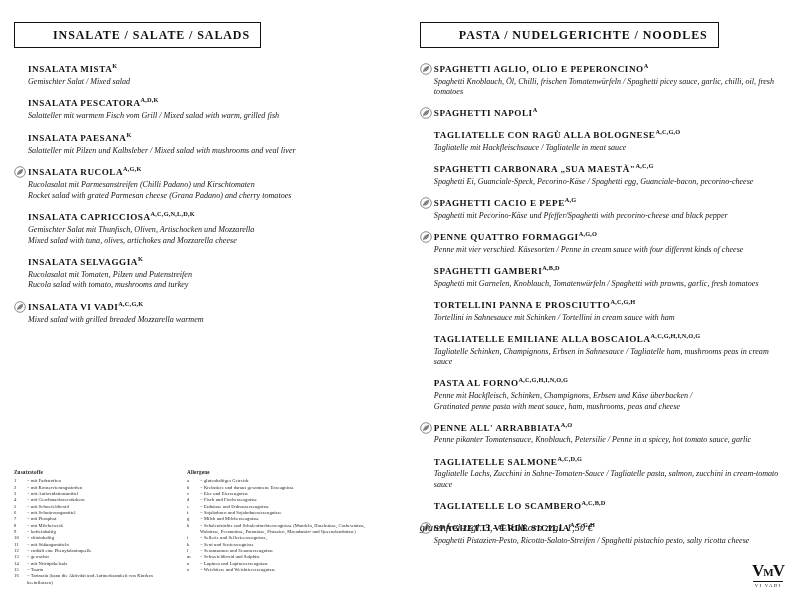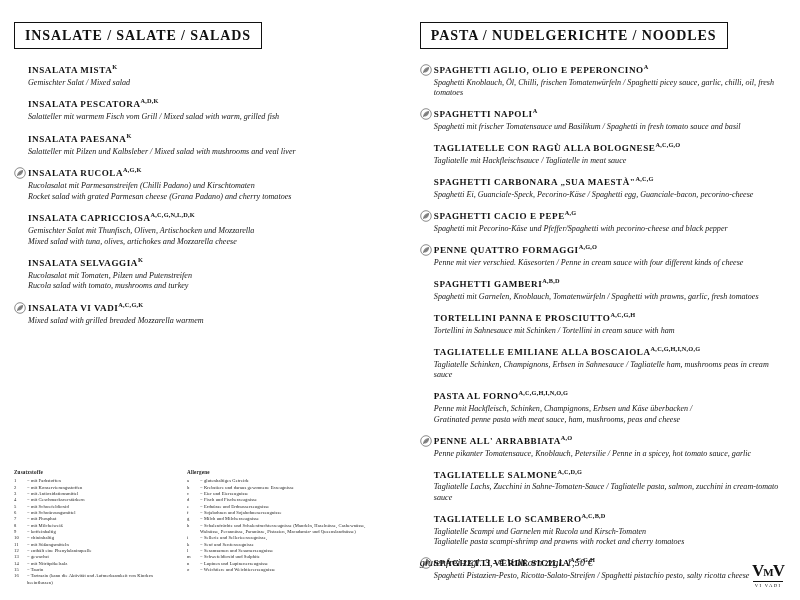--- a/index.html
+++ b/index.html
@@ -30,23 +30,24 @@
 
   .section-head {
     border: 1.2px solid #111;
     display: inline-block;
     padding: 5px 10px 4px 10px;
     margin-bottom: 14px;
   }
   .section-head .title {
     font-family: "Liberation Serif", serif;
     font-weight: bold;
-    font-size: 14px;
+    font-size: 12px;
     letter-spacing: 0.9px;
     white-space: nowrap;
+    margin-left: 28px;
   }
 
   .dish {
     display: flex;
     margin-bottom: 9px;
     align-items: flex-start;
   }
   .dish .mark {
     width: 14px;
     min-width: 14px;
@@ -272,23 +273,20 @@
         <div class="dish">
           <div class="mark">
             <svg width="12" height="12" viewBox="0 0 12 12">
               <circle cx="6" cy="6" r="5.3" fill="none" stroke="#6d6d6d" stroke-width="0.8"></circle>
               <path d="M3.1 8.6 C3.4 4.8 6.2 3.1 9.1 3.0 C9.2 6.2 7.2 8.7 3.8 8.6 Z" fill="#8a8a8a"></path>
               <path d="M3.0 9.0 C4.4 7.4 6.4 5.4 8.6 4.2" stroke="#5d5d5d" stroke-width="0.55" fill="none"></path>
             </svg>
           </div>
           <div class="body">
             <div class="name"><span>SPAGHETTI NAPOLI</span><span class="sup">a</span></div>
-            <div class="desc">
-                <span class="line">Spaghetti mit frischer Tomatensauce und Basilikum / Spaghetti in fresh tomato sauce and basil</span>
-              </div>
           </div>
         </div>
 
         <div class="dish">
           <div class="mark"></div>
           <div class="body">
             <div class="name"><span>TAGLIATELLE CON RAGÙ ALLA BOLOGNESE</span><span class="sup">a,c,g,o</span></div>
             <div class="desc">
                 <span class="line">Tagliatelle mit Hackfleischsauce / Tagliatelle in meat sauce</span>
               </div>
@@ -401,24 +399,20 @@
             <div class="desc">
                 <span class="line">Tagliatelle Lachs, Zucchini in Sahne-Tomaten-Sauce / Tagliatelle pasta, salmon, zucchini in cream-tomato sauce</span>
               </div>
           </div>
         </div>
 
         <div class="dish">
           <div class="mark"></div>
           <div class="body">
             <div class="name"><span>TAGLIATELLE LO SCAMBERO</span><span class="sup">a,c,b,d</span></div>
-            <div class="desc">
-                <span class="line">Tagliatelle Scampi und Garnelen mit Rucola und Kirsch-Tomaten</span>
-                <span class="line">Tagliatelle pasta scampi-shrimp and prawns with rocket and cherry tomatoes</span>
-              </div>
           </div>
         </div>
 
         <div class="dish">
           <div class="mark">
             <svg width="12" height="12" viewBox="0 0 12 12">
               <circle cx="6" cy="6" r="5.3" fill="none" stroke="#6d6d6d" stroke-width="0.8"></circle>
               <path d="M3.1 8.6 C3.4 4.8 6.2 3.1 9.1 3.0 C9.2 6.2 7.2 8.7 3.8 8.6 Z" fill="#8a8a8a"></path>
               <path d="M3.0 9.0 C4.4 7.4 6.4 5.4 8.6 4.2" stroke="#5d5d5d" stroke-width="0.55" fill="none"></path>
             </svg>

